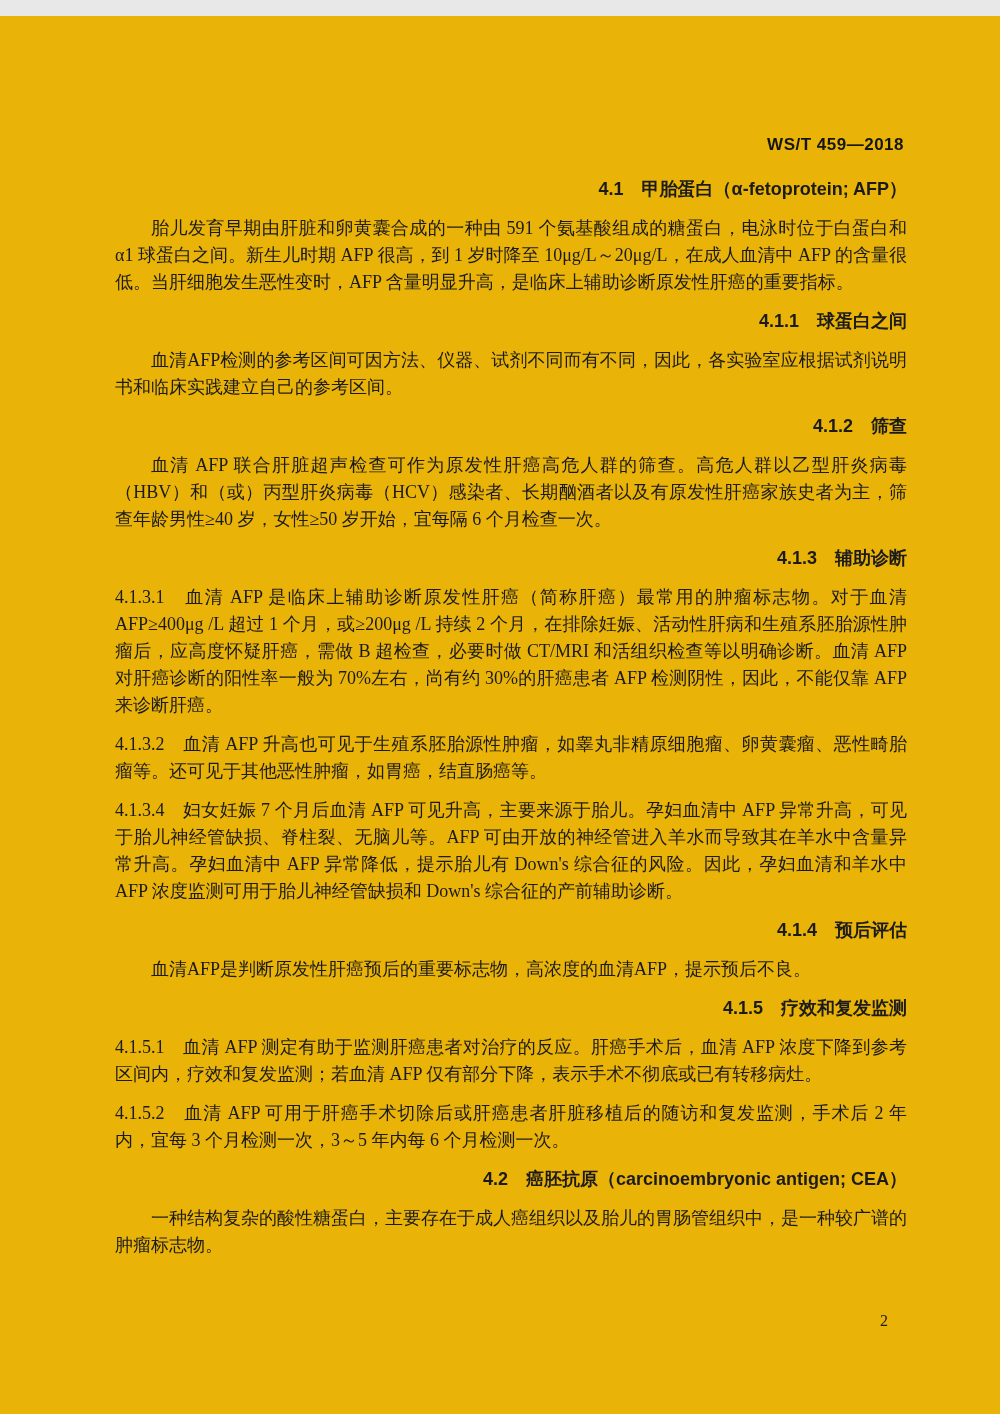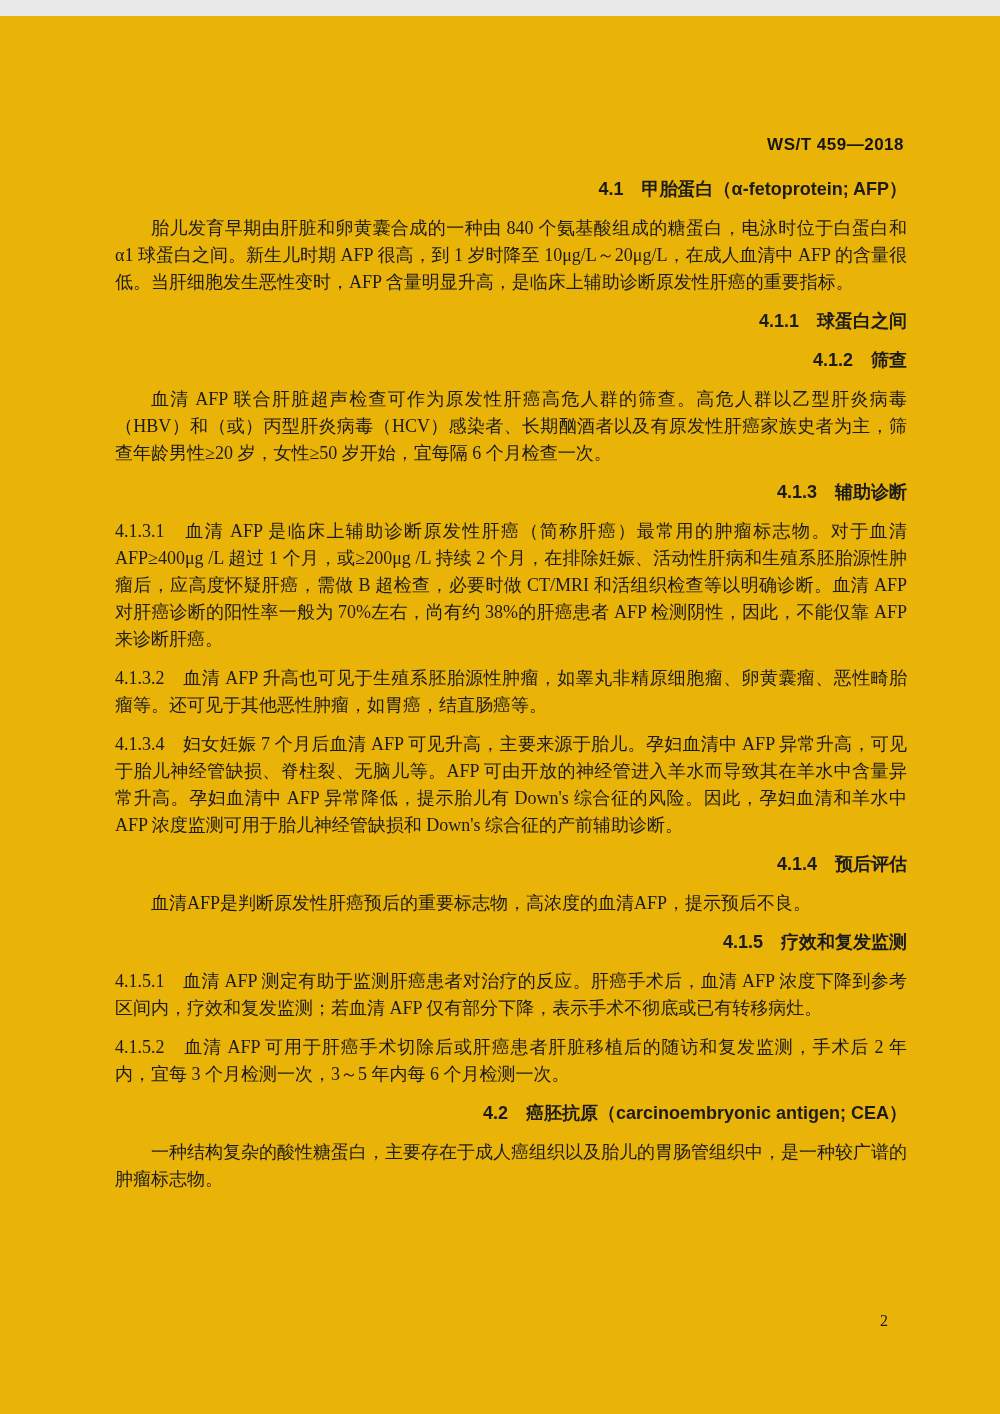--- a/index.html
+++ b/index.html
@@ -68,32 +68,33 @@
 <body>
 
 <div class="page">
 
   <div class="running-header">WS/T 459—2018</div>
 
   <div class="content">
 
     <div class="clause-heading">4.1　甲胎蛋白（α-fetoprotein; AFP）</div>
 
-    <p class="para indent">胎儿发育早期由肝脏和卵黄囊合成的一种由 840 个氨基酸组成的糖蛋白，电泳时位于白蛋白和 α1 球蛋白之间。新生儿时期 AFP 很高，到 1 岁时降至 10μg/L～20μg/L，在成人血清中 AFP 的含量很低。当肝细胞发生恶性变时，AFP 含量明显升高，是临床上辅助诊断原发性肝癌的重要指标。</p>
+    <p class="para indent">胎儿发育早期由肝脏和卵黄囊合成的一种由 591 个氨基酸组成的糖蛋白，电泳时位于白蛋白和 α1 球蛋白之间。新生儿时期 AFP 很高，到 1 岁时降至 10μg/L～20μg/L，在成人血清中 AFP 的含量很低。当肝细胞发生恶性变时，AFP 含量明显升高，是临床上辅助诊断原发性肝癌的重要指标。</p>
 
     <div class="clause-heading">4.1.1　球蛋白之间</div>
 
+    <p class="para indent">血清AFP检测的参考区间可因方法、仪器、试剂不同而有不同，因此，各实验室应根据试剂说明书和临床实践建立自己的参考区间。</p>
 
     <div class="clause-heading">4.1.2　筛查</div>
 
-    <p class="para indent">血清 AFP 联合肝脏超声检查可作为原发性肝癌高危人群的筛查。高危人群以乙型肝炎病毒（HBV）和（或）丙型肝炎病毒（HCV）感染者、长期酗酒者以及有原发性肝癌家族史者为主，筛查年龄男性≥20 岁，女性≥50 岁开始，宜每隔 6 个月检查一次。</p>
+    <p class="para indent">血清 AFP 联合肝脏超声检查可作为原发性肝癌高危人群的筛查。高危人群以乙型肝炎病毒（HBV）和（或）丙型肝炎病毒（HCV）感染者、长期酗酒者以及有原发性肝癌家族史者为主，筛查年龄男性≥40 岁，女性≥50 岁开始，宜每隔 6 个月检查一次。</p>
 
     <div class="clause-heading">4.1.3　辅助诊断</div>
 
-    <p class="para flush">4.1.3.1　血清 AFP 是临床上辅助诊断原发性肝癌（简称肝癌）最常用的肿瘤标志物。对于血清 AFP≥400μg /L 超过 1 个月，或≥200μg /L 持续 2 个月，在排除妊娠、活动性肝病和生殖系胚胎源性肿瘤后，应高度怀疑肝癌，需做 B 超检查，必要时做 CT/MRI 和活组织检查等以明确诊断。血清 AFP 对肝癌诊断的阳性率一般为 70%左右，尚有约 38%的肝癌患者 AFP 检测阴性，因此，不能仅靠 AFP 来诊断肝癌。</p>
+    <p class="para flush">4.1.3.1　血清 AFP 是临床上辅助诊断原发性肝癌（简称肝癌）最常用的肿瘤标志物。对于血清 AFP≥400μg /L 超过 1 个月，或≥200μg /L 持续 2 个月，在排除妊娠、活动性肝病和生殖系胚胎源性肿瘤后，应高度怀疑肝癌，需做 B 超检查，必要时做 CT/MRI 和活组织检查等以明确诊断。血清 AFP 对肝癌诊断的阳性率一般为 70%左右，尚有约 30%的肝癌患者 AFP 检测阴性，因此，不能仅靠 AFP 来诊断肝癌。</p>
 
     <p class="para flush">4.1.3.2　血清 AFP 升高也可见于生殖系胚胎源性肿瘤，如睾丸非精原细胞瘤、卵黄囊瘤、恶性畸胎瘤等。还可见于其他恶性肿瘤，如胃癌，结直肠癌等。</p>
 
 
     <p class="para flush">4.1.3.4　妇女妊娠 7 个月后血清 AFP 可见升高，主要来源于胎儿。孕妇血清中 AFP 异常升高，可见于胎儿神经管缺损、脊柱裂、无脑儿等。AFP 可由开放的神经管进入羊水而导致其在羊水中含量异常升高。孕妇血清中 AFP 异常降低，提示胎儿有 Down's 综合征的风险。因此，孕妇血清和羊水中 AFP 浓度监测可用于胎儿神经管缺损和 Down's 综合征的产前辅助诊断。</p>
 
     <div class="clause-heading">4.1.4　预后评估</div>
 
     <p class="para indent">血清AFP是判断原发性肝癌预后的重要标志物，高浓度的血清AFP，提示预后不良。</p>
 

